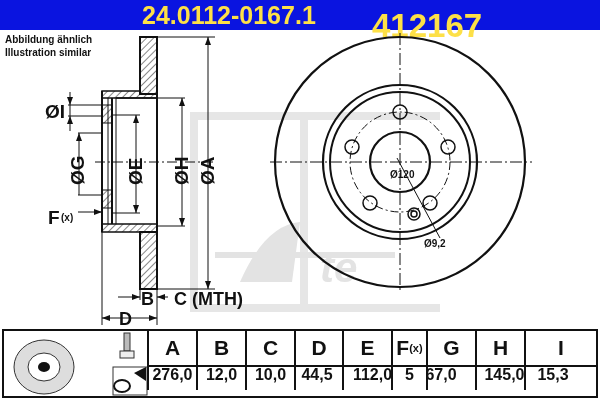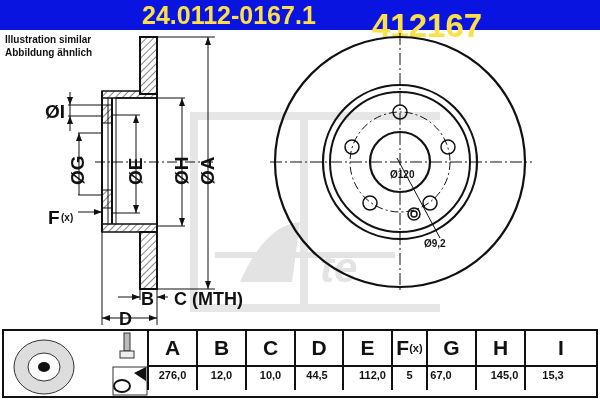--- a/index.html
+++ b/index.html
@@ -6,35 +6,35 @@
   body { width:600px; height:400px; position:relative; overflow:hidden; font-family:"Liberation Sans", sans-serif; }
   .header { position:absolute; left:0; top:0; width:600px; height:30px; background:#0a14e0; color:#fde047; }
   .header .pn { position:absolute; left:142px; top:1px; font-size:25px; font-weight:bold; letter-spacing:0px; }
   .header .code { position:absolute; left:372px; top:1px; font-size:33px; font-weight:bold;margin-top:6px; }
   .note { position:absolute; left:5px; top:33px; font-size:10px; font-weight:bold; line-height:13px; color:#111; }
   svg.draw { position:absolute; left:0; top:0; }
   .lbl { font-family:"Liberation Sans", sans-serif; font-weight:bold; fill:#111; }
   .table { position:absolute; left:2px; top:329px; width:596px; height:69px; border:2px solid #111; box-sizing:border-box; }
   .cell { position:absolute; box-sizing:border-box; border-left:2px solid #111; display:flex; align-items:center; justify-content:center; font-weight:bold; color:#111; }
   .hdr { top:0; height:36px; font-size:21px; border-bottom:2px solid #111; }
-  .val { top:28px; height:31px; font-size:11px; }
+  .val { top:28px; height:31px; font-size:16px; }
   .fx small { font-size:11px; }
   .thumbs { position:absolute; left:0; top:0; width:145px; height:65px; }
 </style>
 </head>
 <body>
 
 <div class="header">
   <span class="pn">24.0112-0167.1</span>
   <span class="code">412167</span>
 </div>
 
 <div class="note">
+  <div>Abbildung ähnlich</div>
   <div>Illustration similar</div>
-  <div>Abbildung ähnlich</div>
 </div>
 
 <svg class="draw" width="600" height="330" viewBox="0 0 600 330">
   <defs>
     <pattern id="hatch" width="5" height="5" patternUnits="userSpaceOnUse" patternTransform="rotate(45)">
       <line x1="0" y1="0" x2="0" y2="5" stroke="#111" stroke-width="1"></line>
     </pattern>
   </defs>
 
   <g opacity="0.9">

